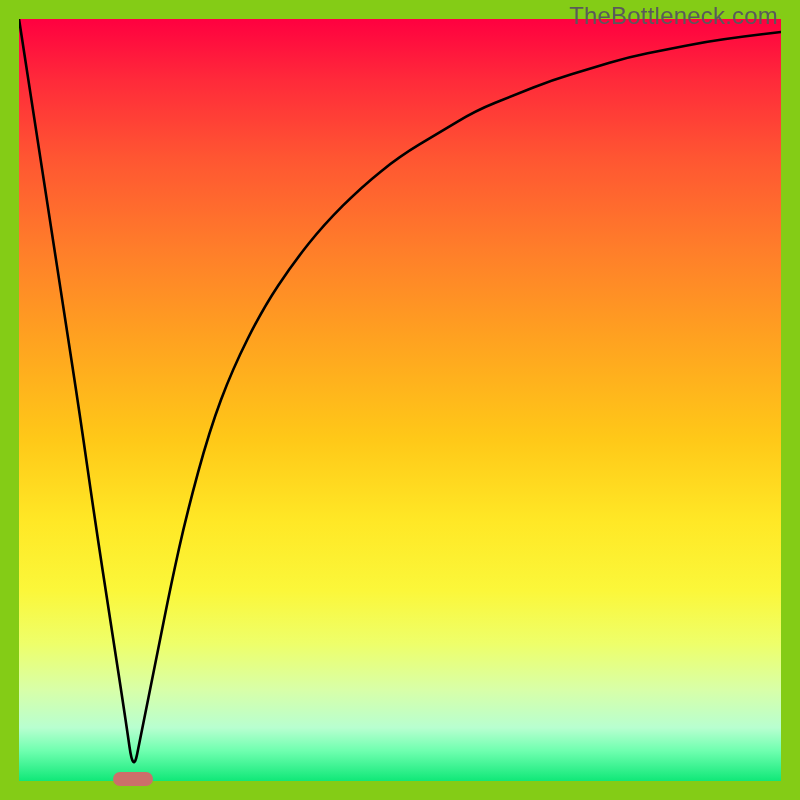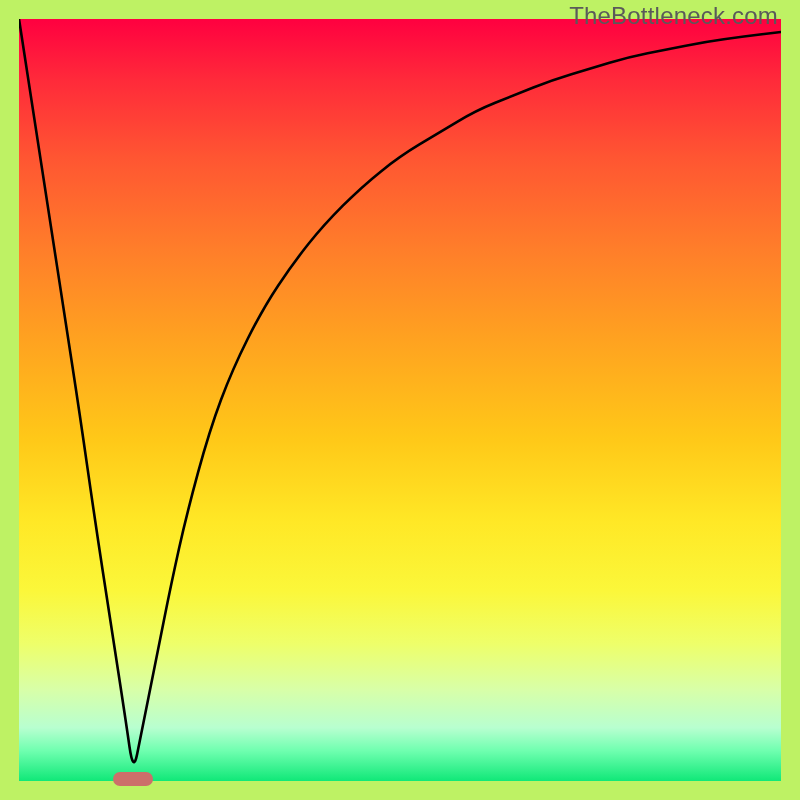--- a/index.html
+++ b/index.html
@@ -7,21 +7,21 @@
     padding: 0;
     width: 800px;
     height: 800px;
     background: #000;
     overflow: hidden;
   }
   .frame {
     position: relative;
     width: 800px;
     height: 800px;
-    background: #bef264;
+    background: #84cc16;
   }
   .plot-area {
     position: absolute;
     left: 19px;
     top: 19px;
     width: 762px;
     height: 762px;
     background: linear-gradient(to bottom,
       #ff0040 0%,
       #ff2a3a 8%,

